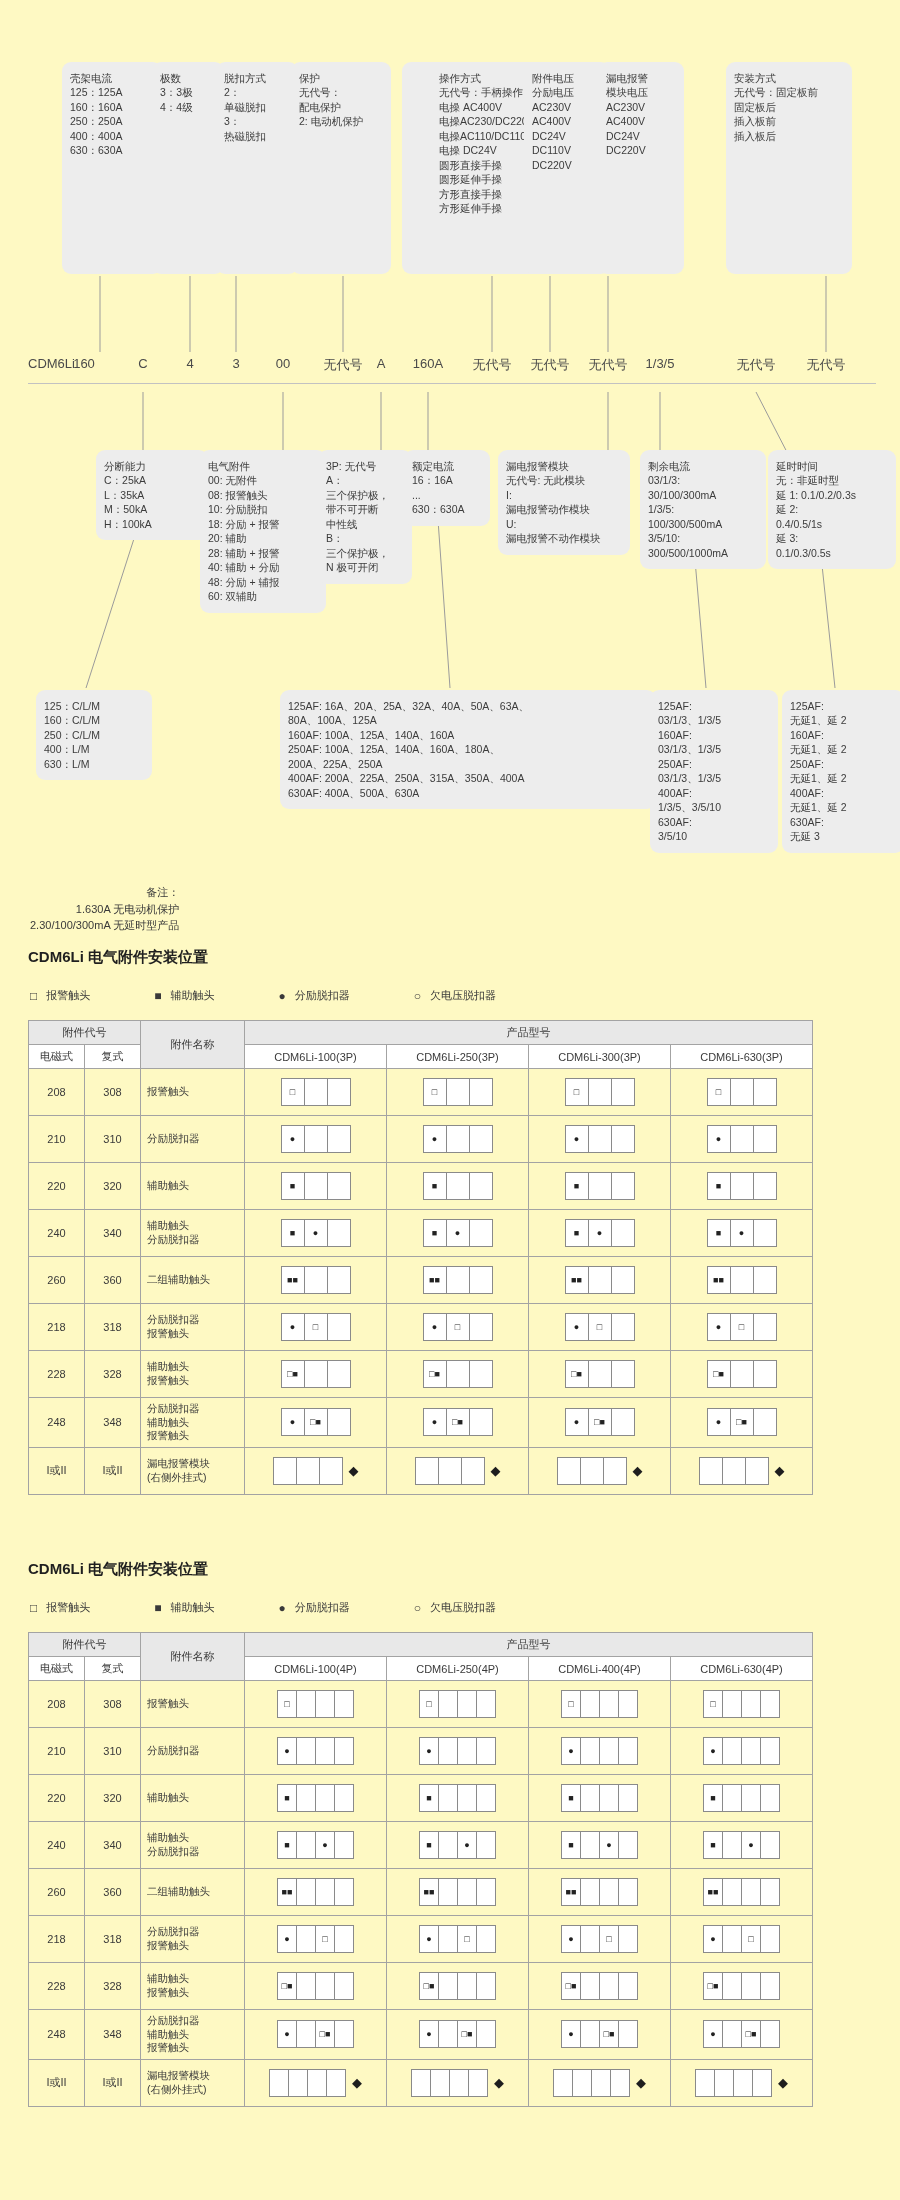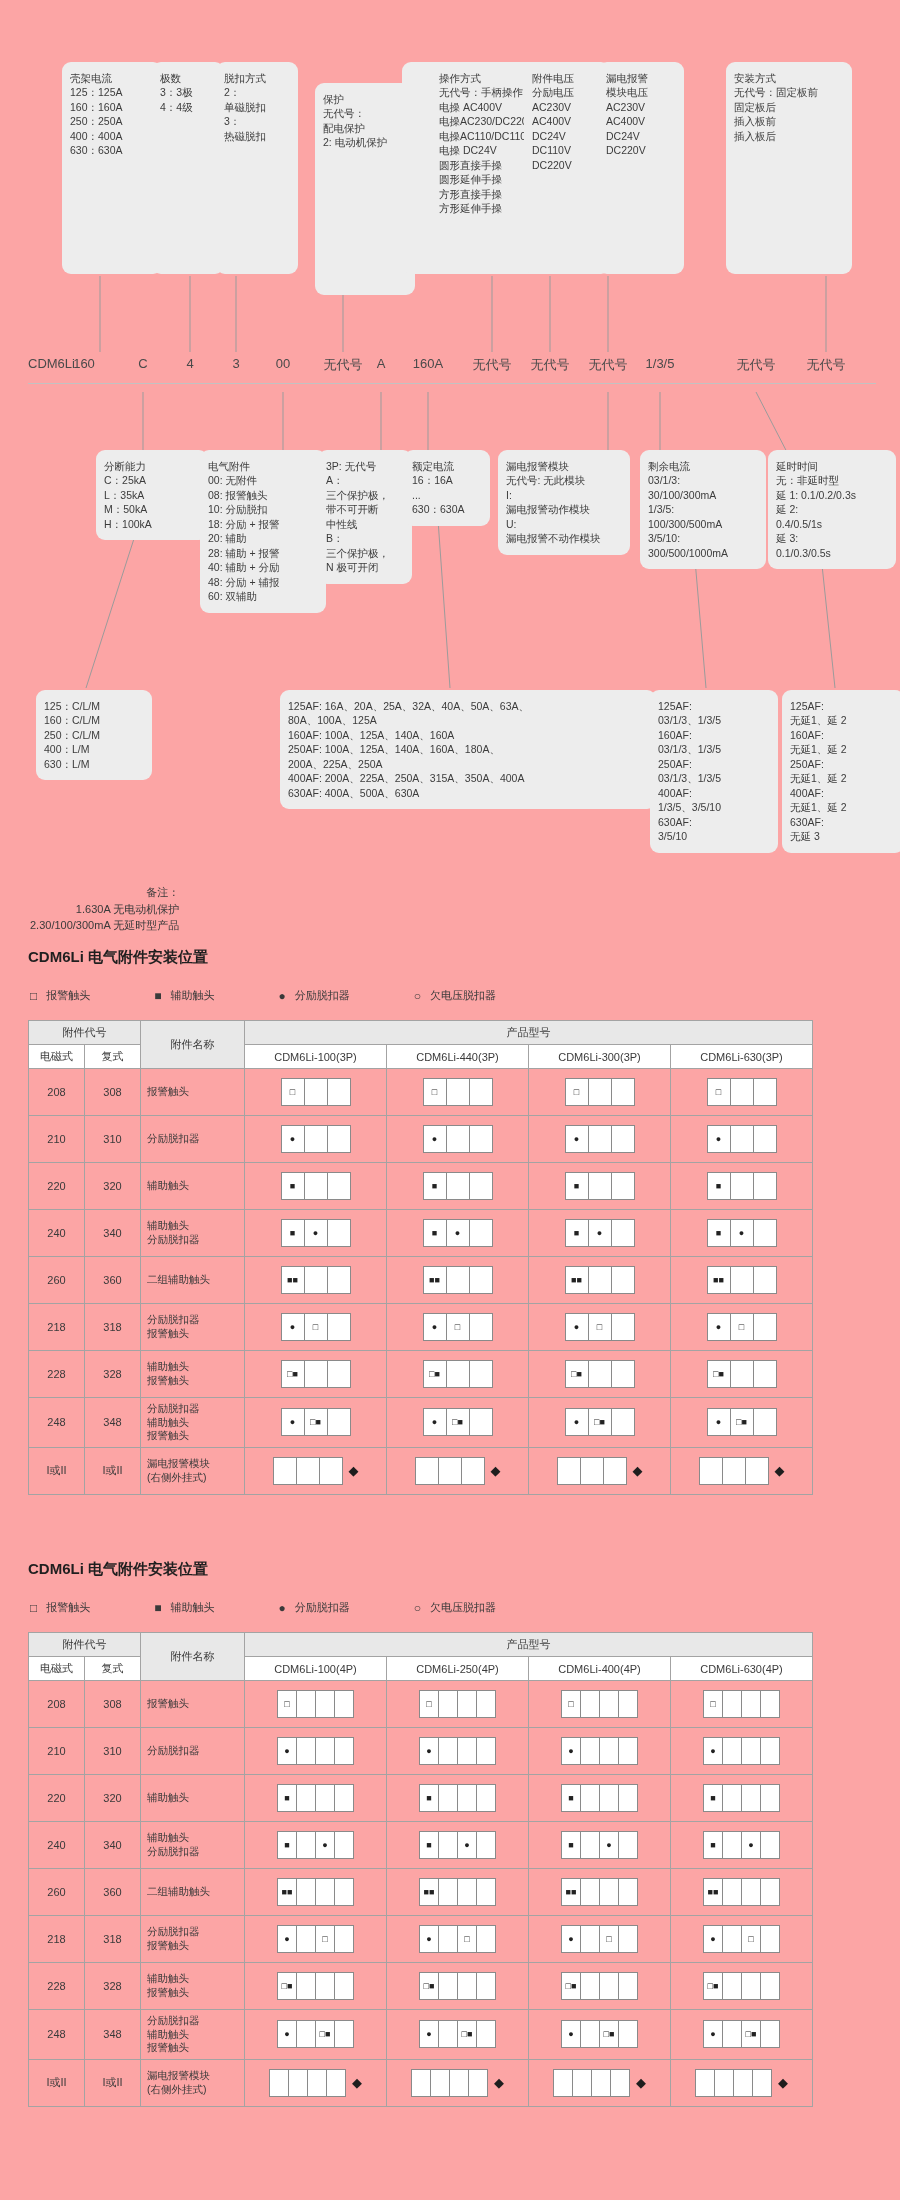--- a/index.html
+++ b/index.html
@@ -1,17 +1,17 @@
 <!DOCTYPE html>
 <html><head>
 <meta charset="utf-8">
 <style>
   html,body{margin:0;padding:0;background:#ffffff;}
   body{font-family:"Liberation Sans","DejaVu Sans",sans-serif;color:#3a3a3a;}
-  .page{position:relative;width:900px;height:2200px;background:#fca5a5;overflow:hidden;}
+  .page{position:relative;width:900px;height:2200px;background:#fef9c3;overflow:hidden;}
 
   
   .connectors{position:absolute;left:0;top:0;z-index:0;}
   .connectors line{stroke:#9b9b9b;stroke-width:1;}
   .obox{position:absolute;background:#ededed;border-radius:9px;padding:9px 8px;
         font-size:10.5px;line-height:1.38;white-space:pre-line;color:#3c3c3c;z-index:1;}
   .obox.tall{min-height:194px;}
   .code{position:absolute;top:356px;font-size:13px;color:#4a4a4a;transform:translateX(-50%);white-space:nowrap;}
   .code.prefix{transform:none;}
   .code-underline{position:absolute;left:28px;top:383px;width:848px;height:1px;background:#c2c2c2;}
@@ -77,21 +77,21 @@
 400：400A
 630：630A</div>
     <div class="obox tall" style="left:152px;top:62px;width:56px;">极数
 3：3极
 4：4级</div>
     <div class="obox tall" style="left:216px;top:62px;width:66px;">脱扣方式
 2：
 单磁脱扣
 3：
 热磁脱扣</div>
-    <div class="obox tall" style="left:315px;top:62px;width:84px;margin-top:21px;">保护
+    <div class="obox tall" style="left:291px;top:62px;width:84px;">保护
 无代号：
 配电保护
 2: 电动机保护</div>
     <div class="obox tall" style="left:402px;top:62px;width:128px;padding-left:37px;">操作方式
 无代号：手柄操作
 电操 AC400V
 电操AC230/DC220V
 电操AC110/DC110V
 电操 DC24V
 圆形直接手操
@@ -254,21 +254,21 @@
     <thead>
       <tr class="h1">
         <th colspan="2">附件代号</th>
         <th rowspan="2">附件名称</th>
         <th colspan="4">产品型号</th>
       </tr>
       <tr class="h2">
         <th>电磁式</th>
         <th>复式</th>
         <th>CDM6Li-100(3P)</th>
-        <th>CDM6Li-440(3P)</th>
+        <th>CDM6Li-250(3P)</th>
         <th>CDM6Li-300(3P)</th>
         <th>CDM6Li-630(3P)</th>
       </tr>
     </thead>
     <tbody>
       <tr>
         <td class="c">208</td>
         <td class="c">308</td>
         <td class="n">报警触头</td>
         <td class="p">

